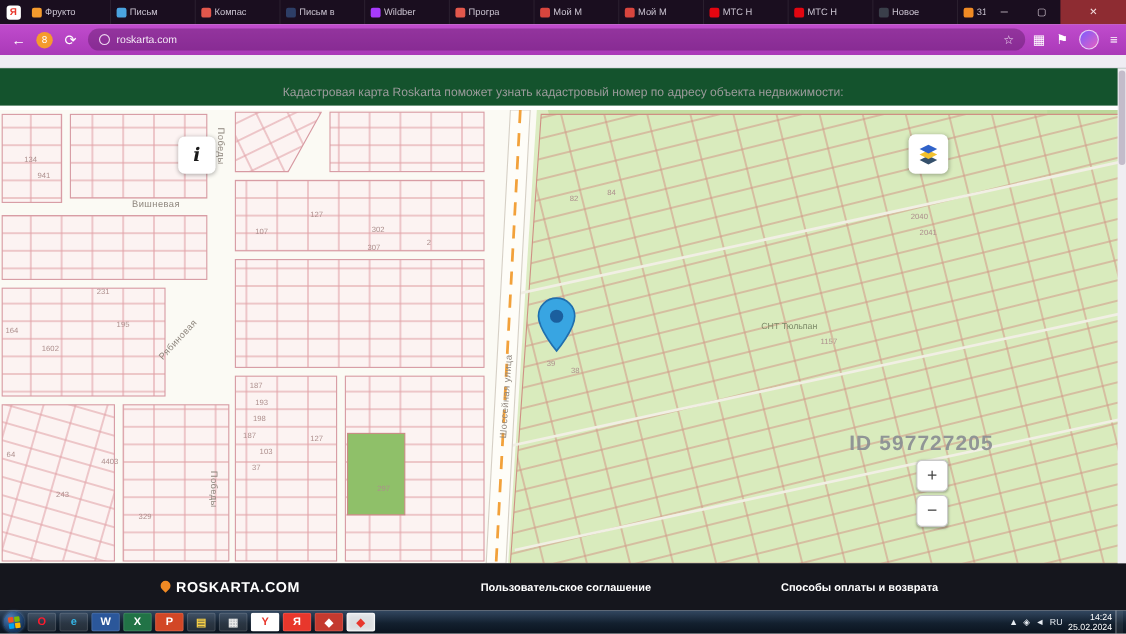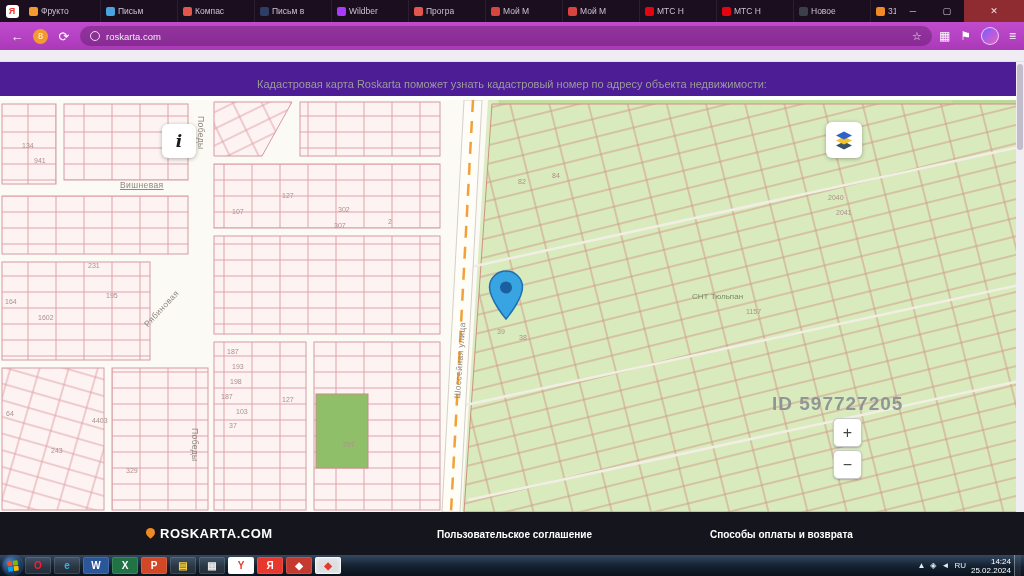--- a/index.html
+++ b/index.html
@@ -37,21 +37,21 @@
             white-space:nowrap;overflow:hidden;}
   .ab-star{margin-left:auto;color:#eed9f1;font-size:11px;z-index:2;cursor:pointer;}
   .tb-icons{display:flex;gap:10px;align-items:center;flex:none;}
   .tb-ic{color:#fff;font-size:12px;cursor:pointer;}
   .avatar{width:16px;height:16px;border-radius:50%;background:linear-gradient(135deg,#7b5cff,#e85fc0);
           border:1px solid rgba(255,255,255,.7);cursor:pointer;}
 
   
   .bookmarksbar{position:absolute;left:0;top:50px;width:1024px;height:12px;background:#efedf3;
                 border-bottom:1px solid #e1dee7;box-sizing:border-box;}
-  .intro{position:absolute;left:0;top:62px;width:1024px;height:34px;background:#4c1d95;}
+  .intro{position:absolute;left:0;top:62px;width:1024px;height:34px;background:#14532d;}
   .intro p{margin:0;text-align:center;padding-top:16px;font-size:11px;color:#9b9b9b;}
 
   
   .map{position:absolute;left:0;top:100px;width:1024px;height:412px;overflow:hidden;
        background:#fbfaf4;cursor:grab;}
   .mlabel{position:absolute;white-space:nowrap;transform-origin:left top;pointer-events:none;}
   .mlabel.num{font-size:7px;color:#ad8f8d;}
   .mlabel.street{font-size:8.5px;color:#8f877e;letter-spacing:.4px;}
   .mlabel.area{font-size:8px;color:#7d8a68;}
   .ctl{position:absolute;background:#fff;border-radius:6px;box-shadow:0 1px 4px rgba(0,0,0,.3);
@@ -234,21 +234,21 @@
     <line x1="473" y1="0" x2="451" y2="412" stroke="#f2a13a" stroke-width="2.5" stroke-dasharray="12 9"></line>
 
     <g>
       <ellipse cx="511" cy="203" rx="7" ry="2.5" fill="rgba(60,60,60,.3)"></ellipse>
       <path d="M506,171 c-9,0 -16.5,7.3 -16.5,16.3 c0,12.2 16.5,31.7 16.5,31.7 s16.5,-19.5 16.5,-31.7 c0,-9 -7.5,-16.3 -16.5,-16.3 z" fill="#38a5e2" stroke="#1f6fae" stroke-width="1.5"></path>
       <circle cx="506" cy="187.5" r="6" fill="#1b5f9e"></circle>
     </g>
   </svg>
 
   <div id="labels" class="abs" style="left:0;top:0;width:1024px;height:412px;">
-      <span class="mlabel street" style="left: 120px; top: 80px; text-decoration: underline;">Вишневая</span>
+      <span class="mlabel street" style="left: 120px; top: 80px;">Вишневая</span>
       <span class="mlabel street" style="left: 206px; top: 16px; transform: rotate(90deg);">Победы</span>
       <span class="mlabel street" style="left: 200px; top: 328px; transform: rotate(90deg);">Победы</span>
       <span class="mlabel street" style="left: 142px; top: 222px; transform: rotate(-47deg);">Рябиновая</span>
       <span class="mlabel street" style="left: 452px; top: 298px; transform: rotate(-86deg);">Шоссейная улица</span>
       <span class="mlabel area" style="left: 692px; top: 192px;">СНТ Тюльпан</span>
       <span class="mlabel num" style="left: 22px; top: 42px;">134</span>
       <span class="mlabel num" style="left: 34px; top: 57px;">941</span>
       <span class="mlabel num" style="left: 282px; top: 92px;">127</span>
       <span class="mlabel num" style="left: 232px; top: 108px;">107</span>
       <span class="mlabel num" style="left: 338px; top: 106px;">302</span>

